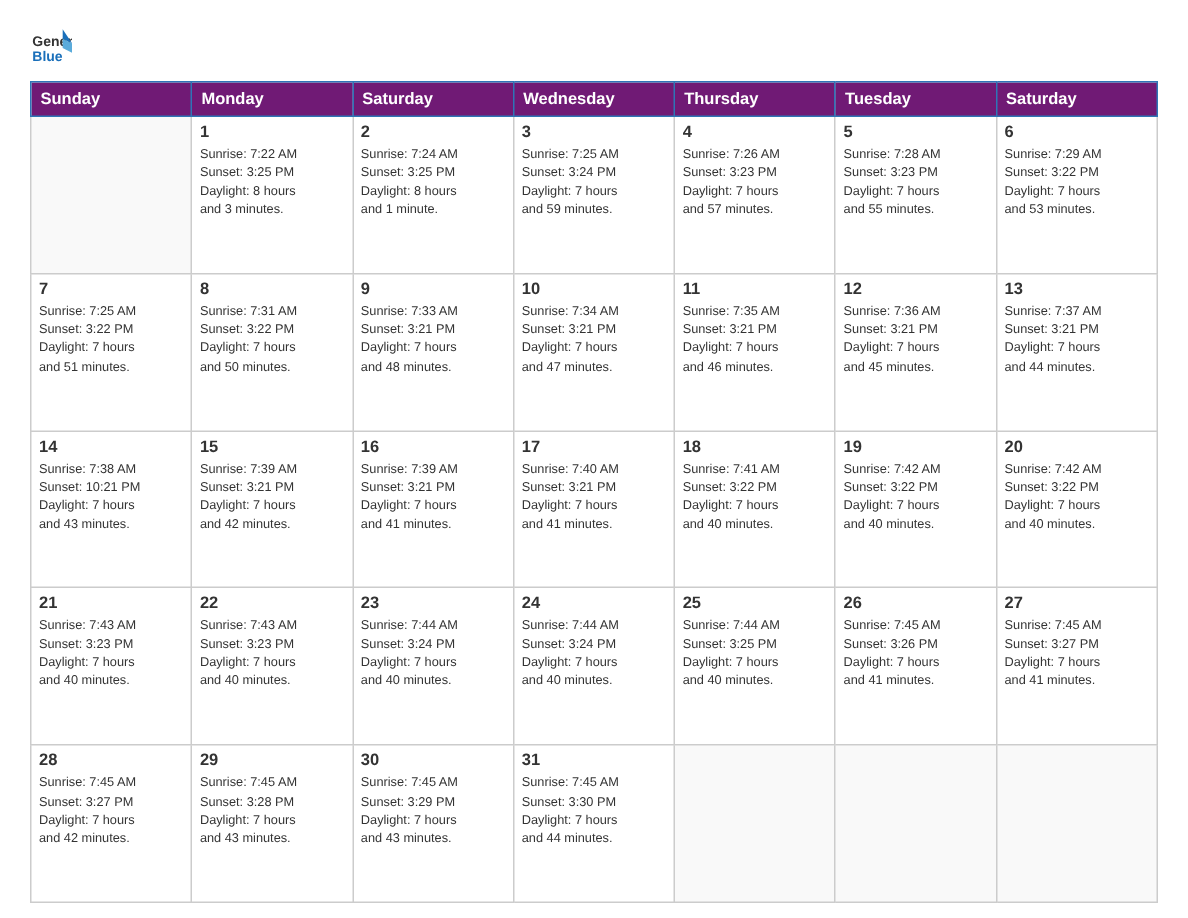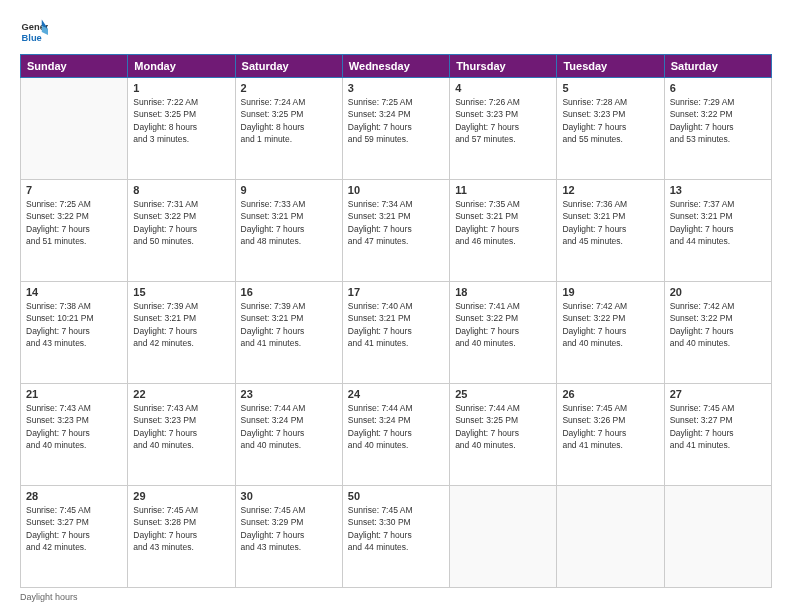--- a/index.html
+++ b/index.html
@@ -333,27 +333,26 @@
 and 43 minutes.</div>
           </td>
           <td>
             <span class="day-num">30</span>
             <div class="day-info" style="white-space: pre-line;">Sunrise: 7:45 AM
 Sunset: 3:29 PM
 Daylight: 7 hours
 and 43 minutes.</div>
           </td>
           <td>
-            <span class="day-num">50</span>
+            <span class="day-num">31</span>
             <div class="day-info" style="white-space: pre-line;">Sunrise: 7:45 AM
 Sunset: 3:30 PM
 Daylight: 7 hours
 and 44 minutes.</div>
           </td>
           <td class="empty-cell"></td>
           <td class="empty-cell"></td>
           <td class="empty-cell"></td>
         </tr>
       </tbody>
   </table>
 
-  <div class="footer-note">Daylight hours</div>
 </div>
 
 </body></html>

